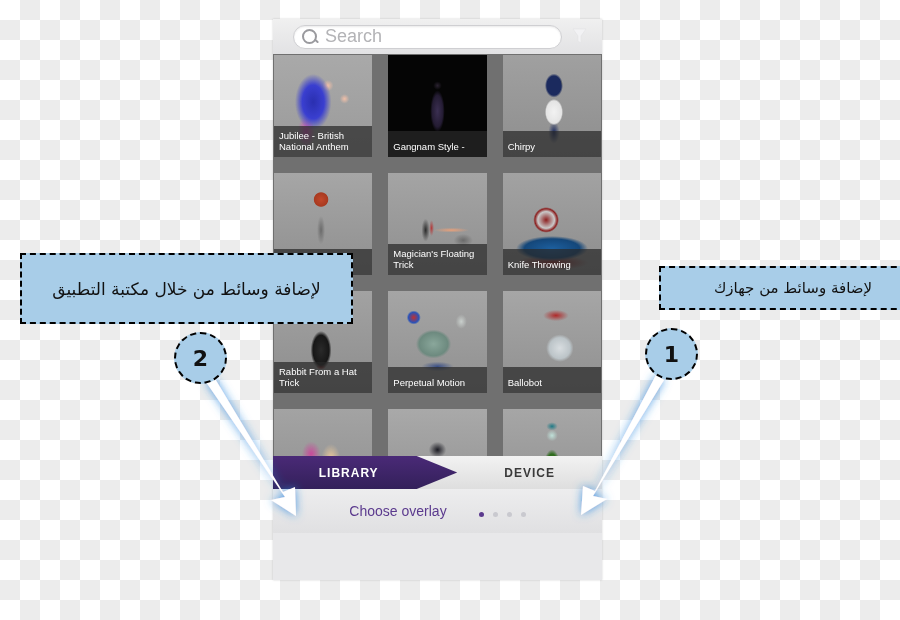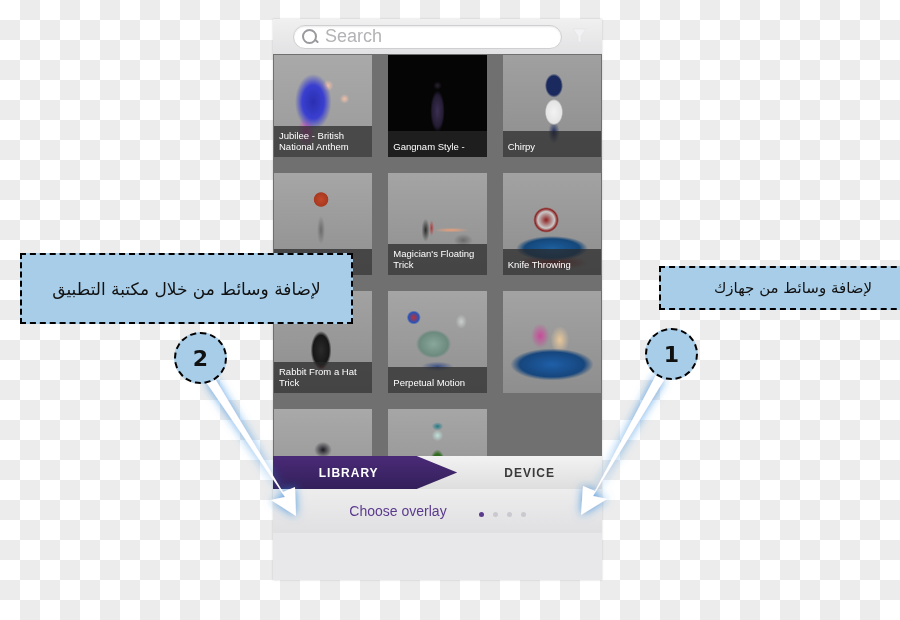--- a/index.html
+++ b/index.html
@@ -383,20 +383,24 @@
       <div class="cap">Knife Throwing</div>
     </div>
 
     <div class="tile">
       <div class="art art-rabbit"></div>
       <div class="cap two">Rabbit From a Hat Trick</div>
     </div>
     <div class="tile">
       <div class="art art-perpetual"></div>
       <div class="cap">Perpetual Motion</div>
+    </div>
+    <div class="tile">
+      <div class="art art-ballobot"></div>
+      <div class="cap">Ballobot</div>
     </div>
 
     <div class="tile">
       <div class="art art-boxing"></div>
     </div>
     <div class="tile">
       <div class="art art-ninja"></div>
     </div>
     <div class="tile">
       <div class="art art-greengirl"></div>

